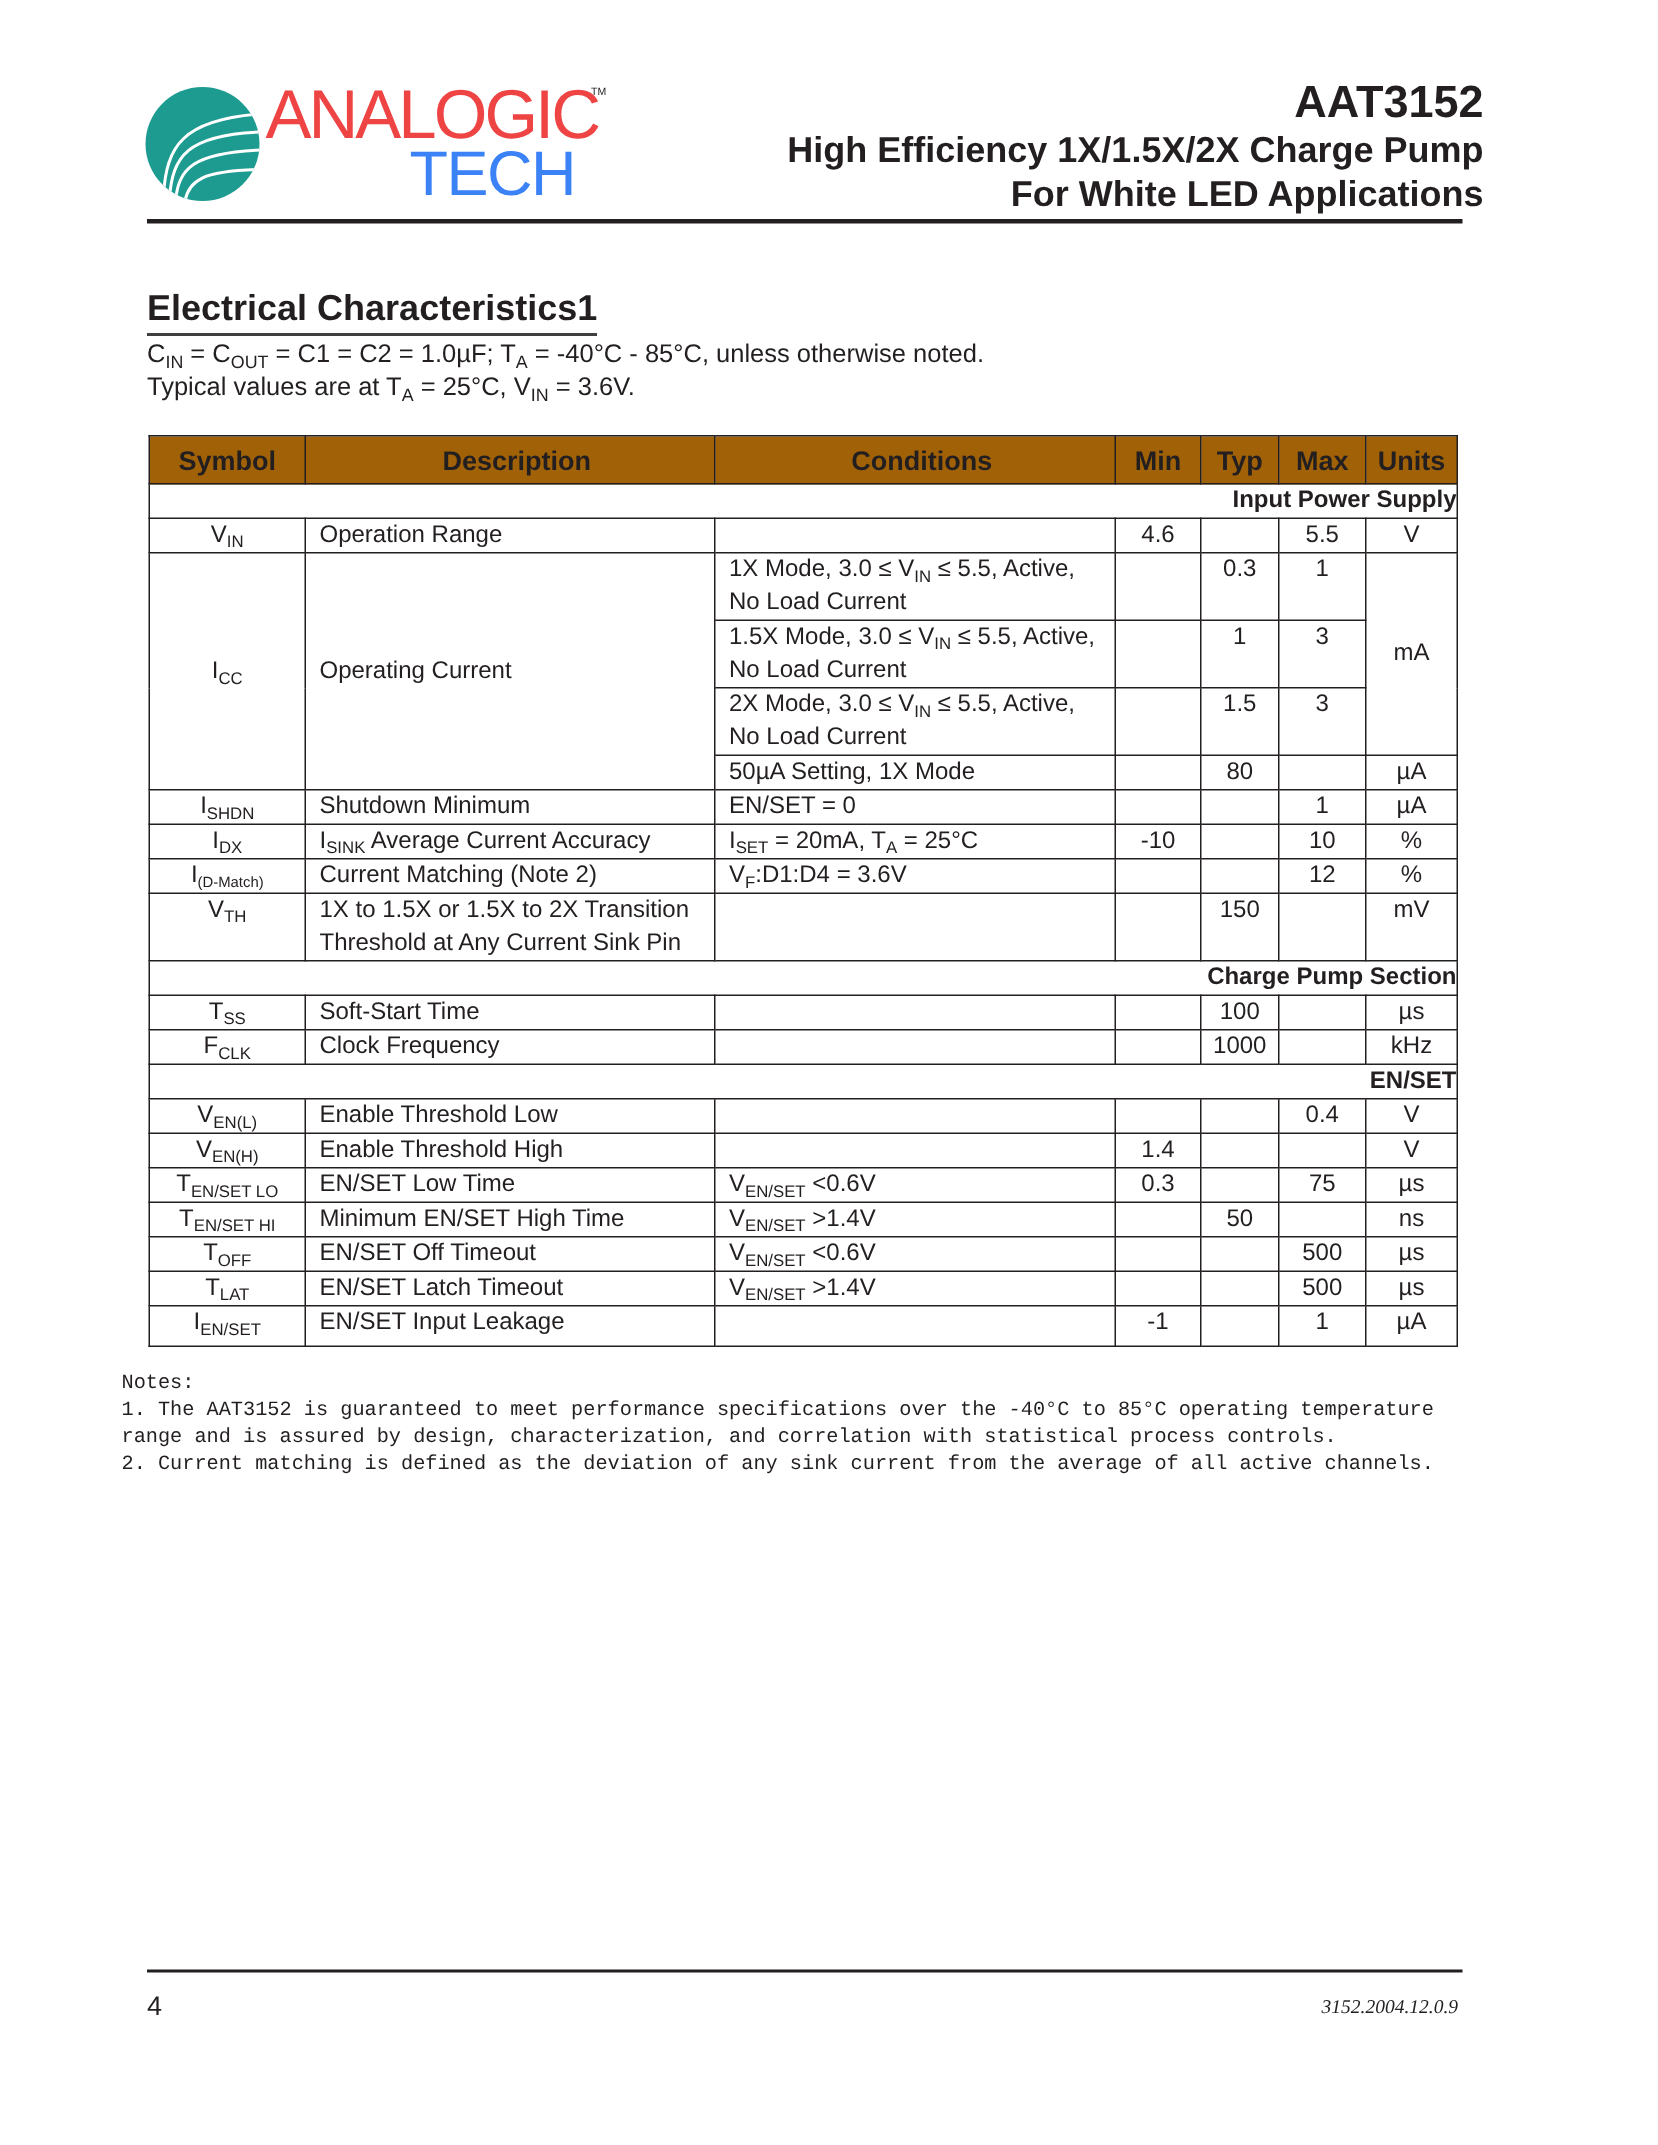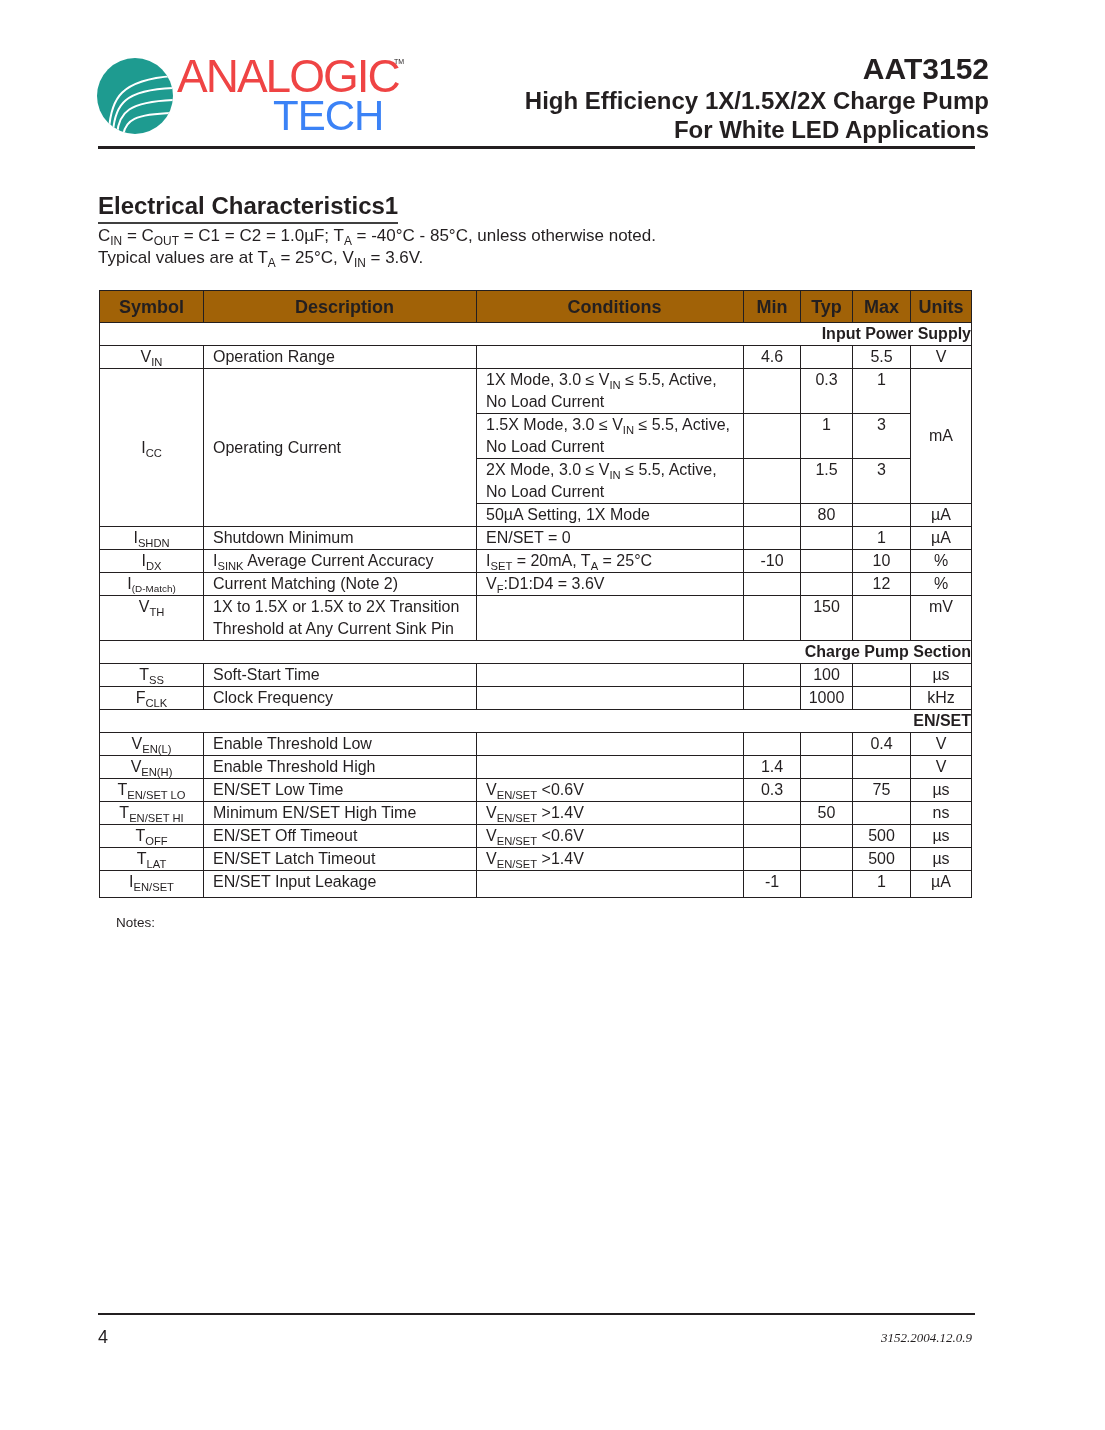--- a/index.html
+++ b/index.html
@@ -27,21 +27,21 @@
   table.ec td, table.ec th { border:1px solid #231f20; padding:0; vertical-align:top; line-height:22px; }
   table.ec th { background:#a16207; font-weight:700; font-size:18px; height:31px; vertical-align:middle; }
   table.ec th.l { text-align:center; padding-left:9px; }
   .c { text-align:center; }
   .l { text-align:left; padding-left:9px !important; }
   .sect { font-weight:700; text-align:right; padding-left:6px !important; }
   .sect-en { padding-left:21px !important; }
   td.mid { vertical-align:middle !important; }
 
   
-  .notes { left:116px; top:914px; width:880px; font-size:13.5px; line-height:18px; }
+  .notes { left:81px; top:914px; width:880px; font-size:13.5px; line-height:18px;font-family:Liberation Mono, monospace; }
 
   
   .rule-bot { left:98px; top:1313px; width:877px; height:2px; background:#231f20; }
   .pgnum { left:98px; top:1327px; font-size:18px; }
   .docid { right:133px; top:1330px; font-family:"Liberation Serif", serif; font-style:italic; font-size:13px; }
 </style>
 </head>
 <body>
 
 <div class="abs logo">
@@ -265,17 +265,19 @@
       <td class="c">-1</td>
       <td class="c"></td>
       <td class="c">1</td>
       <td class="c">µA</td>
     </tr>
   </tbody>
 </table>
 
 <div class="abs notes">
   <div>Notes:</div>
+  <div>1. The AAT3152 is guaranteed to meet performance specifications over the -40°C to 85°C operating temperature range and is assured by design, characterization, and correlation with statistical process controls.</div>
+  <div>2. Current matching is defined as the deviation of any sink current from the average of all active channels.</div>
 </div>
 
 <div class="abs rule-bot"></div>
 <div class="abs pgnum">4</div>
 <div class="abs docid">3152.2004.12.0.9</div>
 
 </body></html>

